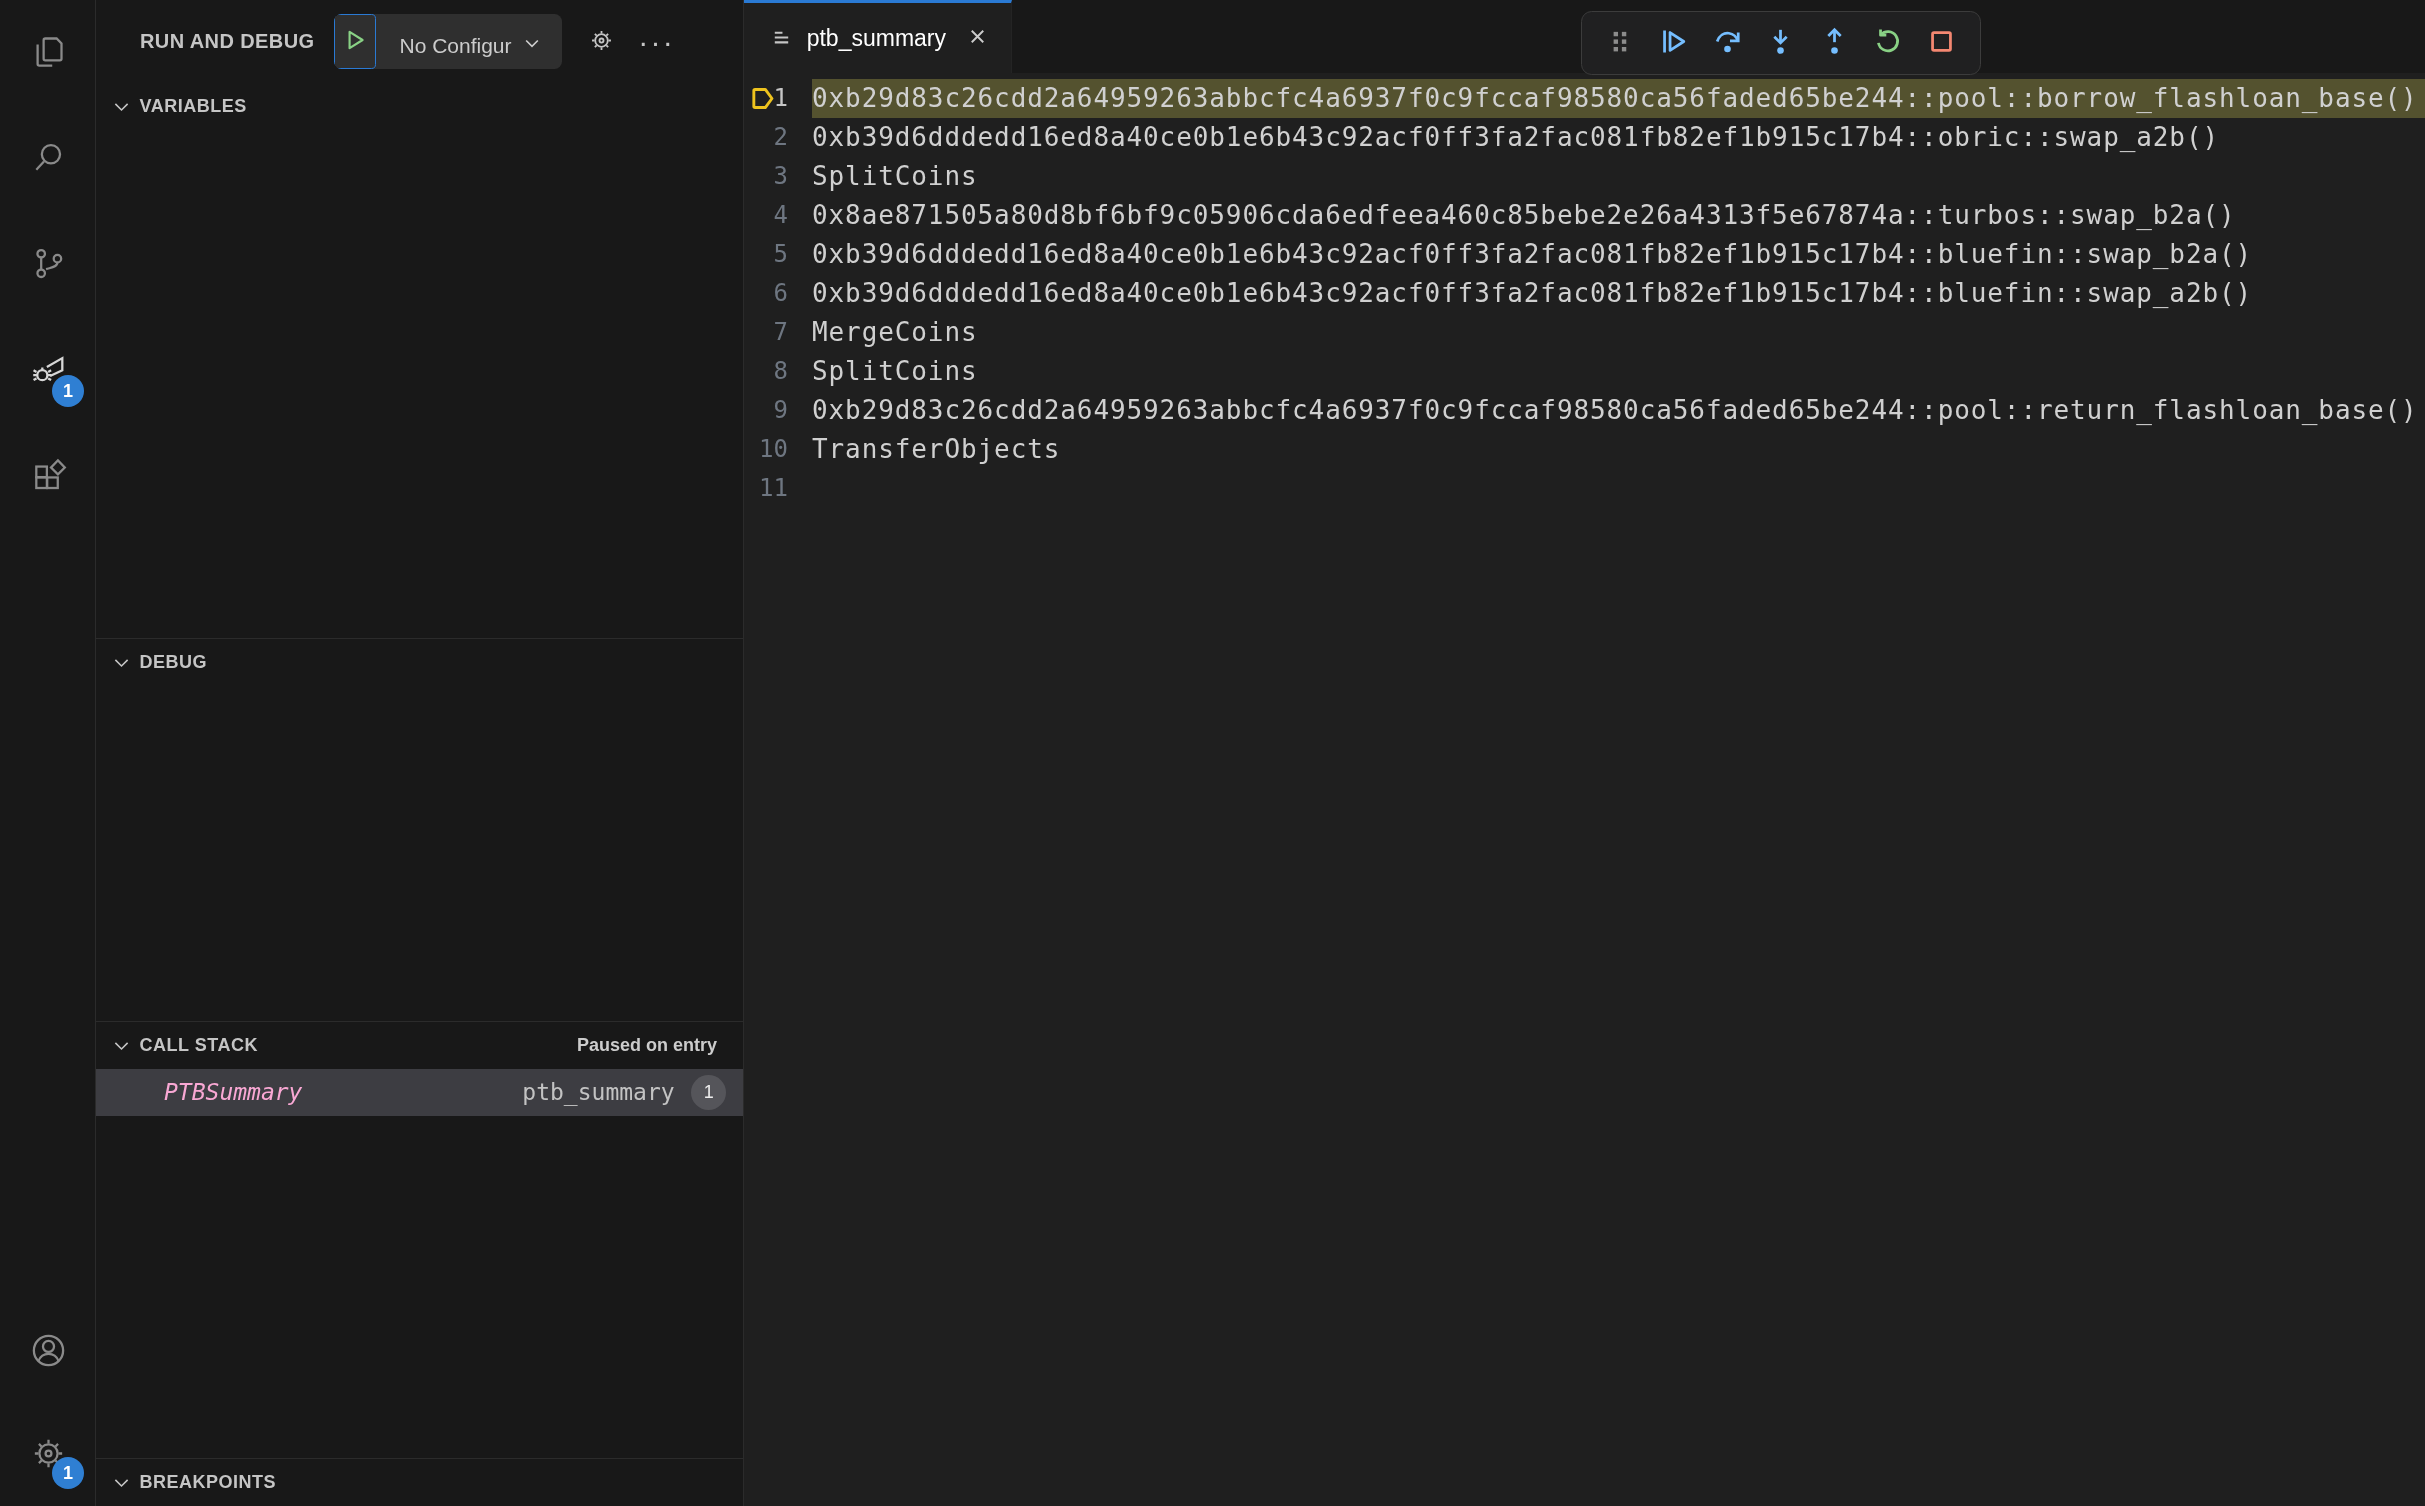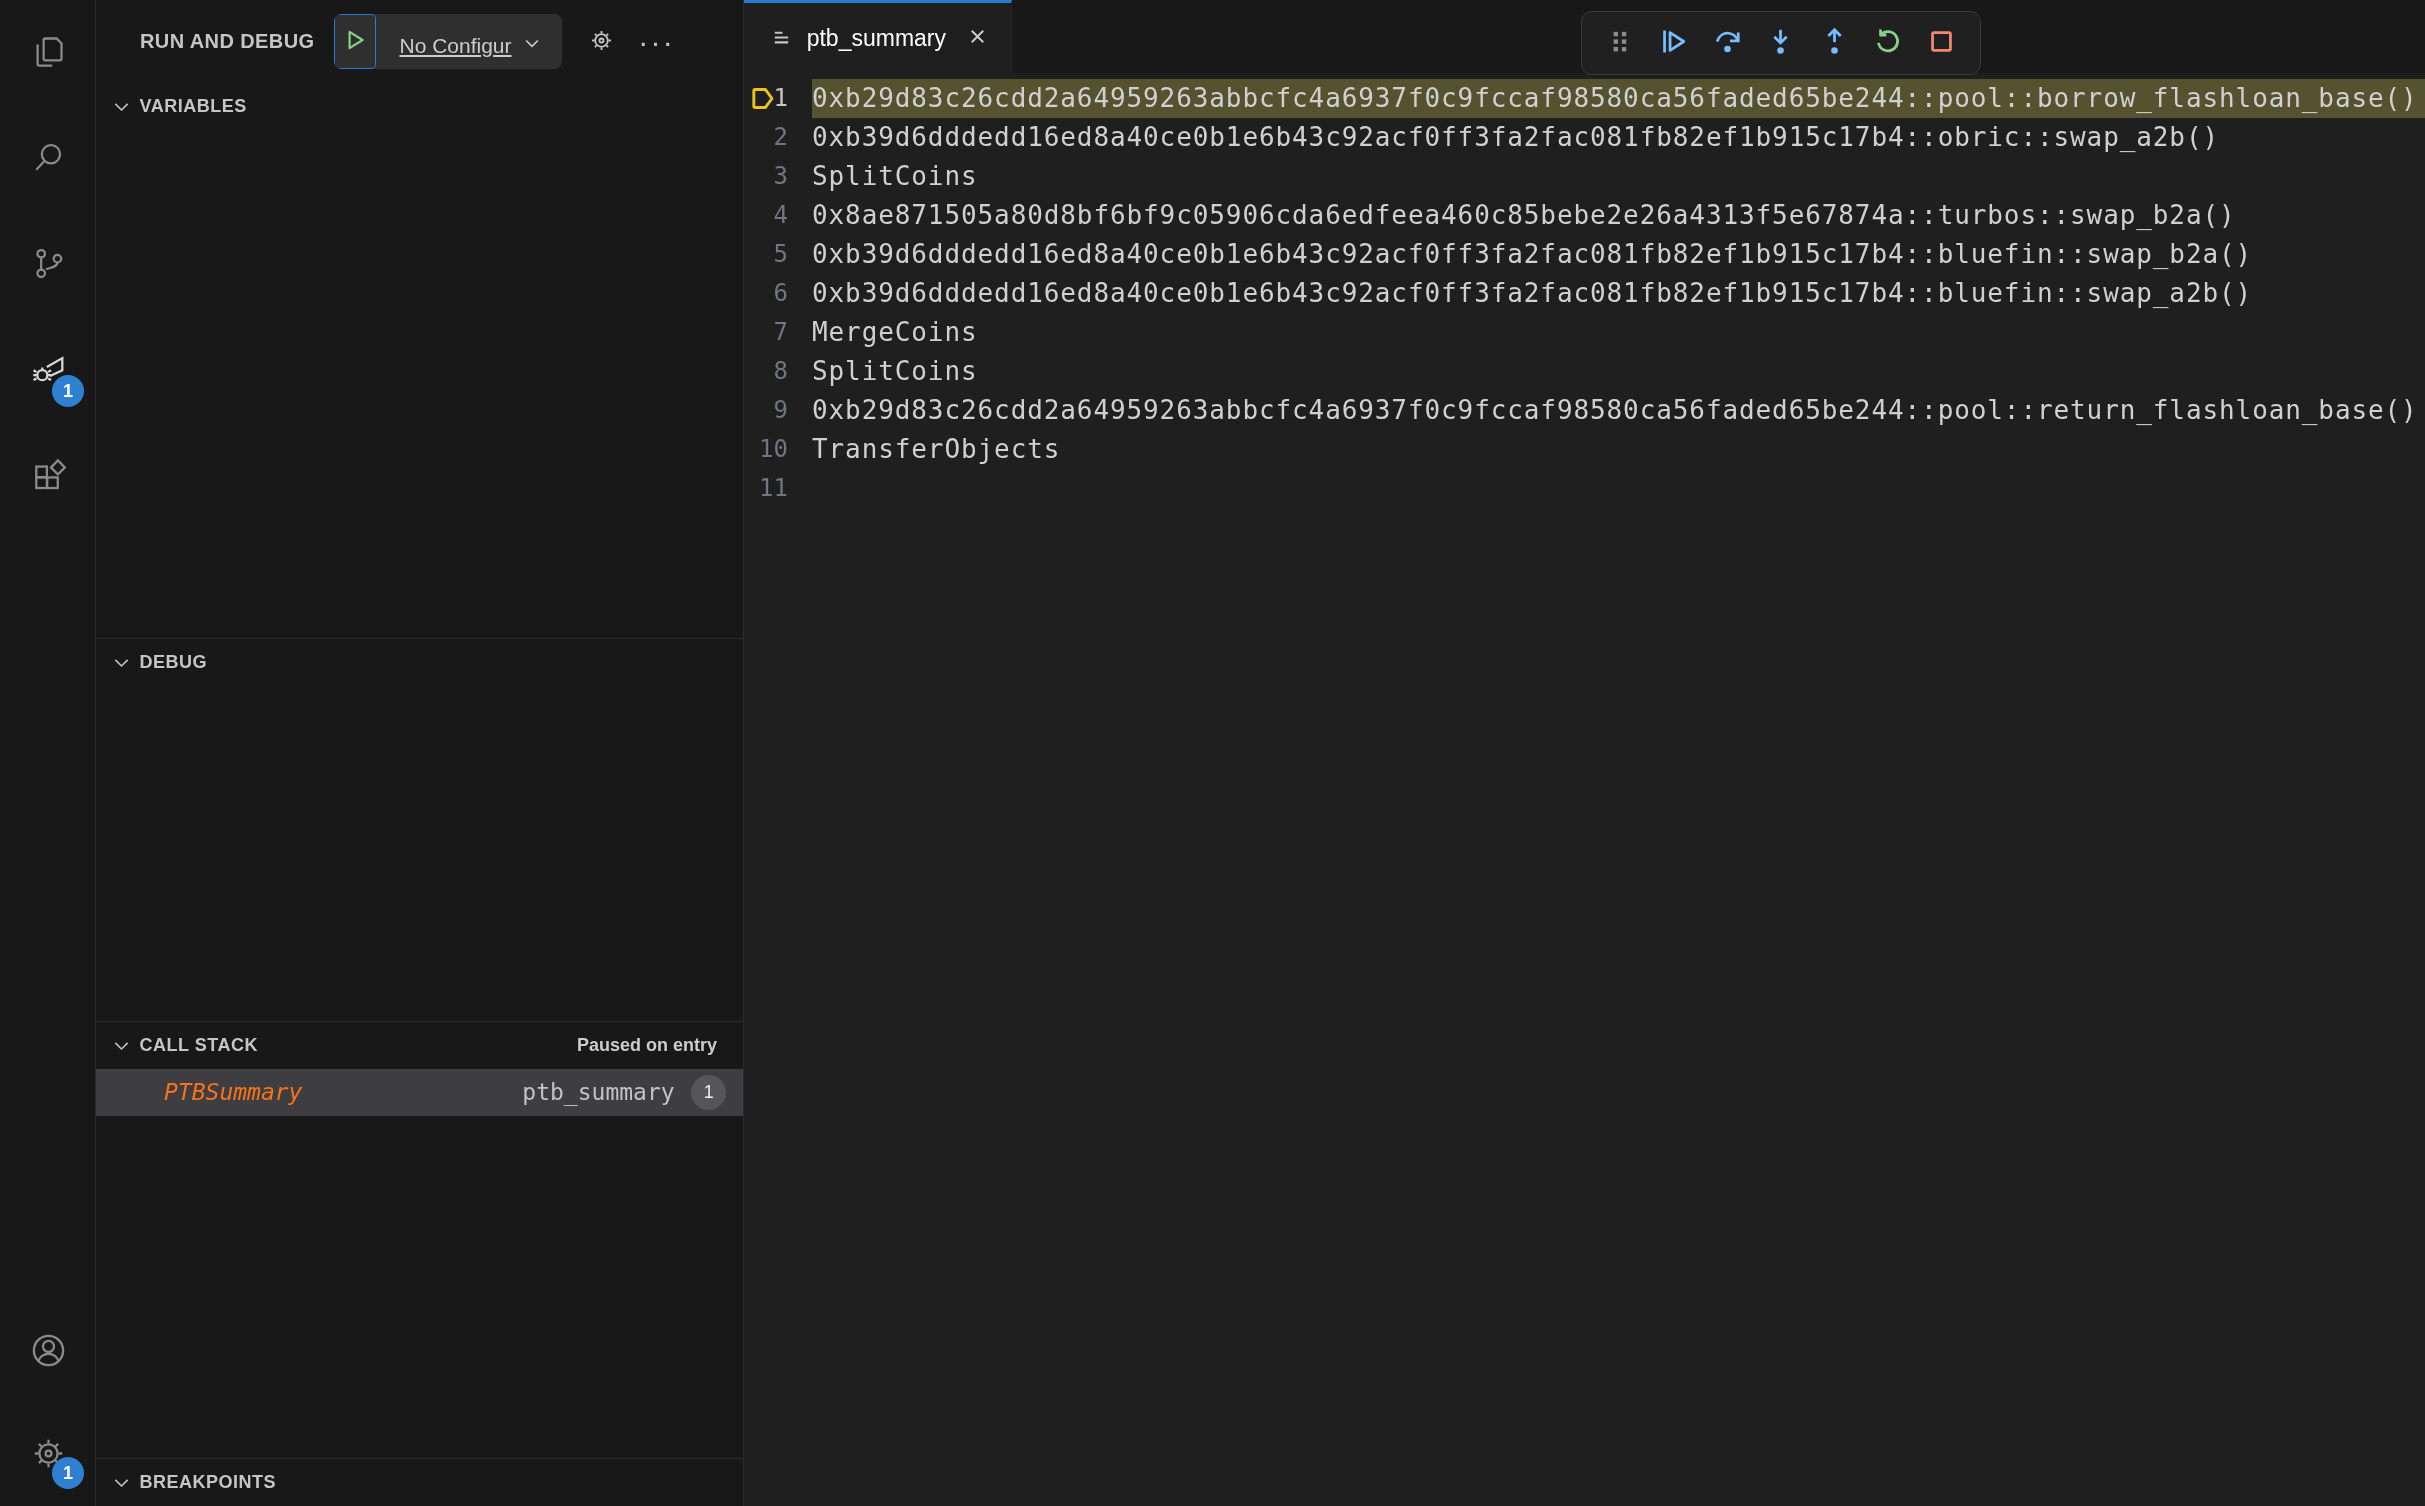--- a/index.html
+++ b/index.html
@@ -24,41 +24,41 @@
   
   .sidebar { width:648px; height:100%; background:#181818; border-right:0.8px solid #2b2b2b;
              display:flex; flex-direction:column; flex:none; color:#cccccc; }
   .sb-header { height:83px; display:flex; align-items:center; padding-left:44px; flex:none; }
   .sb-title { font-size:20px; font-weight:bold; letter-spacing:0.4px; color:#c5c5c5; white-space:nowrap; }
   .run-config { margin-left:20px; height:55px; background:#2f2f2f; border-radius:7.6px;
                 display:flex; align-items:stretch; overflow:hidden; }
   .play-btn { width:42px; display:flex; align-items:center; justify-content:center;
               border:1.5px solid #2a7ad4; border-radius:4.6px; cursor:pointer; background:#2f2f2f; }
   .play-btn svg { width:26px; height:26px; }
-  .config-dd { display:flex; align-items:center; gap:10.6px; padding:8px 20px 0 23px; cursor:pointer;text-decoration:underline; }
+  .config-dd { display:flex; align-items:center; gap:10.6px; padding:8px 20px 0 23px; cursor:pointer; }
   .config-dd span { font-size:21px; color:#cccccc; white-space:nowrap; }
   .config-dd svg { width:20px; height:20px; stroke:#cccccc; fill:none; stroke-width:2; }
   .sb-hicon { margin-left:26px; color:#c5c5c5; cursor:pointer; display:flex; align-items:center; }
   .sb-hicon svg { width:27px; height:27px; stroke:currentColor; fill:none; stroke-width:1.6; }
   .dots { font-size:30px; color:#c5c5c5; letter-spacing:2.3px; line-height:15px; margin-left:23px; cursor:pointer; }
 
   .section { display:flex; flex-direction:column; }
   .section + .section { border-top:0.8px solid #2b2b2b; }
   .sec-head { height:47px; display:flex; align-items:center; padding:0 26px 0 15px; cursor:pointer; flex:none; }
   .sec-head svg.chev { width:21px; height:21px; stroke:#c5c5c5; fill:none; stroke-width:1.8; margin-right:7.6px; flex:none; }
   .sec-label { font-size:18px; font-weight:bold; letter-spacing:0.5px; color:#c5c5c5; }
   .sec-status { margin-left:auto; font-size:18px; font-weight:bold; color:#cccccc; }
   .sec-variables { height:556px; }
   .sec-watch { height:383px; }
   .sec-callstack { height:438px; }
   .sec-breakpoints { flex:1; }
 
   .frame-row { height:47px; background:#3d3d42; display:flex; align-items:center;
                padding:0 16.7px 0 68px; cursor:pointer; }
-  .frame-name { font-family:"DejaVu Sans Mono", monospace; font-style:italic; font-size:23px; color:#f97316; }
+  .frame-name { font-family:"DejaVu Sans Mono", monospace; font-style:italic; font-size:23px; color:#f9a8d4; }
   .frame-src { margin-left:auto; font-family:"DejaVu Sans Mono", monospace; font-size:23px; color:#c3c3c3; }
   .frame-badge { margin-left:16.7px; width:35px; height:35px; border-radius:50%; background:#55555a;
                  color:#eeeeee; font-size:18px; display:flex; align-items:center; justify-content:center; flex:none; }
 
   
   .editor { flex:1; height:100%; display:flex; flex-direction:column; position:relative; background:#1f1f1f; }
   .tab-bar { height:73px; background:#181818; display:flex; flex:none; }
   .tab { display:flex; align-items:center; padding:0 26px; cursor:pointer; position:relative; background:#181818; }
   .tab-welcome { width:314px; }
   .tab-active { width:268px; background:#1f1f1f; border-top:3px solid #2a7ad4; border-right:0.8px solid #242424; }

